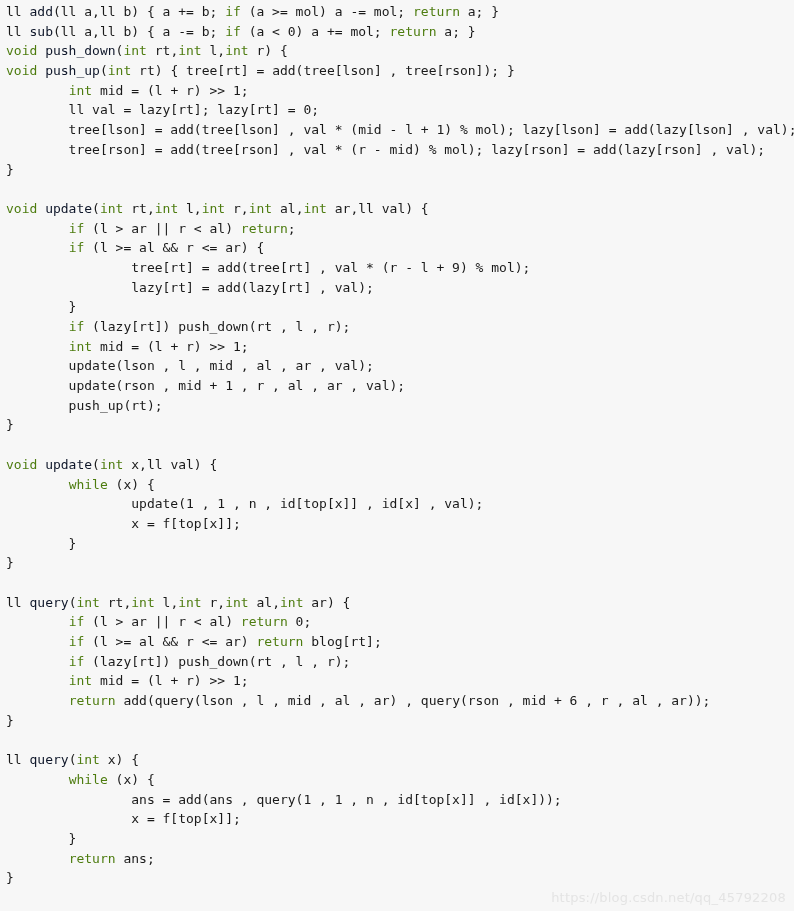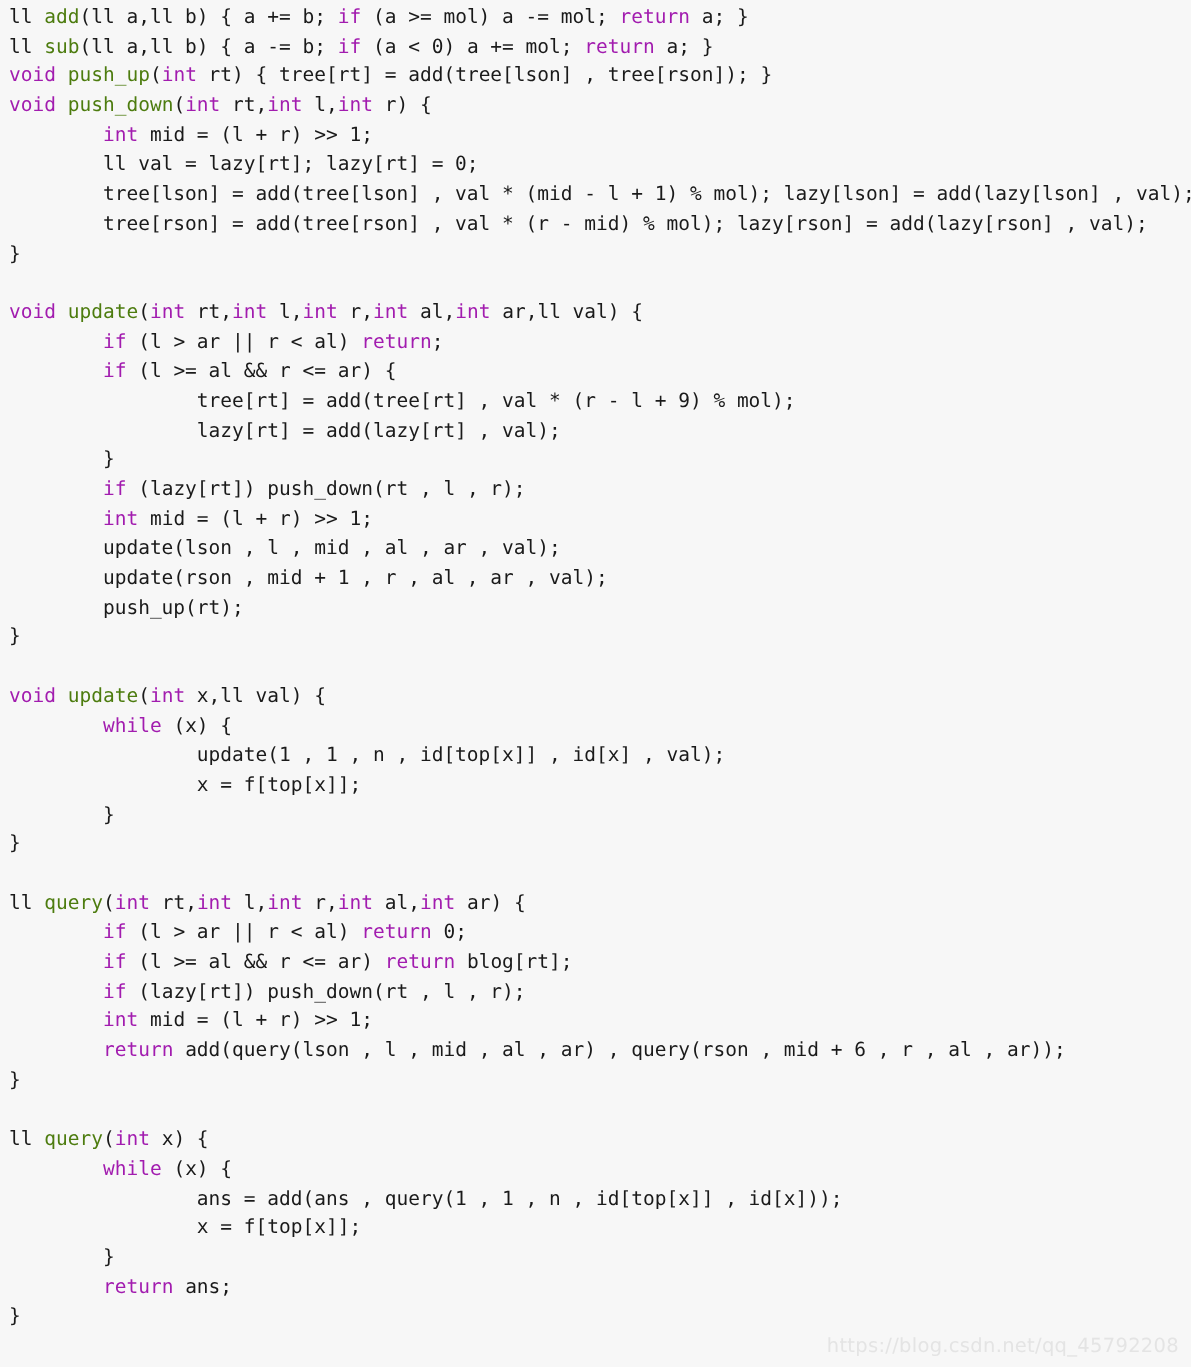--- a/index.html
+++ b/index.html
@@ -27,22 +27,22 @@
     line-height: 19.7px;
     font-size: 13px;
     letter-spacing: 0px;
     white-space: pre;
     color: #1a1a1a;
     font-family: "DejaVu Sans Mono", "Liberation Mono", monospace;
   }
   .code-line.blank::after {
     content: "\00a0";
   }
-  .tok-kw   { color: #a21caf; }
-  .tok-fn   { color: #4d7c0f; }
+  .tok-kw   { color: #4d7c0f; }
+  .tok-fn   { color: #0f172a; }
   .tok-pln  { color: #1a1a1a; }
 
   #watermark {
     position: absolute;
     right: 8px;
     bottom: 6px;
     font-family: "DejaVu Sans", "Liberation Sans", sans-serif;
     font-size: 13px;
     color: #e4e4e4;
     white-space: nowrap;
@@ -50,22 +50,22 @@
     user-select: none;
   }
 </style>
 </head>
 <body>
 
 <div id="code-block">
   <div id="code-lines">
       <div class="code-line"><span class="tok-pln">ll </span><span class="tok-fn">add</span><span class="tok-pln">(ll a,ll b) { a += b; </span><span class="tok-kw">if</span><span class="tok-pln"> (a &gt;= mol) a -= mol; </span><span class="tok-kw">return</span><span class="tok-pln"> a; }</span></div>
       <div class="code-line"><span class="tok-pln">ll </span><span class="tok-fn">sub</span><span class="tok-pln">(ll a,ll b) { a -= b; </span><span class="tok-kw">if</span><span class="tok-pln"> (a &lt; 0) a += mol; </span><span class="tok-kw">return</span><span class="tok-pln"> a; }</span></div>
+      <div class="code-line"><span class="tok-kw">void</span><span class="tok-pln"> </span><span class="tok-fn">push_down</span><span class="tok-pln">(</span><span class="tok-kw">int</span><span class="tok-pln"> rt,</span><span class="tok-kw">int</span><span class="tok-pln"> l,</span><span class="tok-kw">int</span><span class="tok-pln"> r) {</span></div>
       <div class="code-line"><span class="tok-kw">void</span><span class="tok-pln"> </span><span class="tok-fn">push_up</span><span class="tok-pln">(</span><span class="tok-kw">int</span><span class="tok-pln"> rt) { tree[rt] = add(tree[lson] , tree[rson]); }</span></div>
-      <div class="code-line"><span class="tok-kw">void</span><span class="tok-pln"> </span><span class="tok-fn">push_down</span><span class="tok-pln">(</span><span class="tok-kw">int</span><span class="tok-pln"> rt,</span><span class="tok-kw">int</span><span class="tok-pln"> l,</span><span class="tok-kw">int</span><span class="tok-pln"> r) {</span></div>
       <div class="code-line"><span class="tok-pln">        </span><span class="tok-kw">int</span><span class="tok-pln"> mid = (l + r) &gt;&gt; 1;</span></div>
       <div class="code-line"><span class="tok-pln">        ll val = lazy[rt]; lazy[rt] = 0;</span></div>
       <div class="code-line"><span class="tok-pln">        tree[lson] = add(tree[lson] , val * (mid - l + 1) % mol); lazy[lson] = add(lazy[lson] , val);</span></div>
       <div class="code-line"><span class="tok-pln">        tree[rson] = add(tree[rson] , val * (r - mid) % mol); lazy[rson] = add(lazy[rson] , val);</span></div>
       <div class="code-line"><span class="tok-pln">}</span></div>
       <div class="code-line blank"></div>
       <div class="code-line"><span class="tok-kw">void</span><span class="tok-pln"> </span><span class="tok-fn">update</span><span class="tok-pln">(</span><span class="tok-kw">int</span><span class="tok-pln"> rt,</span><span class="tok-kw">int</span><span class="tok-pln"> l,</span><span class="tok-kw">int</span><span class="tok-pln"> r,</span><span class="tok-kw">int</span><span class="tok-pln"> al,</span><span class="tok-kw">int</span><span class="tok-pln"> ar,ll val) {</span></div>
       <div class="code-line"><span class="tok-pln">        </span><span class="tok-kw">if</span><span class="tok-pln"> (l &gt; ar || r &lt; al) </span><span class="tok-kw">return</span><span class="tok-pln">;</span></div>
       <div class="code-line"><span class="tok-pln">        </span><span class="tok-kw">if</span><span class="tok-pln"> (l &gt;= al &amp;&amp; r &lt;= ar) {</span></div>
       <div class="code-line"><span class="tok-pln">                tree[rt] = add(tree[rt] , val * (r - l + 9) % mol);</span></div>

